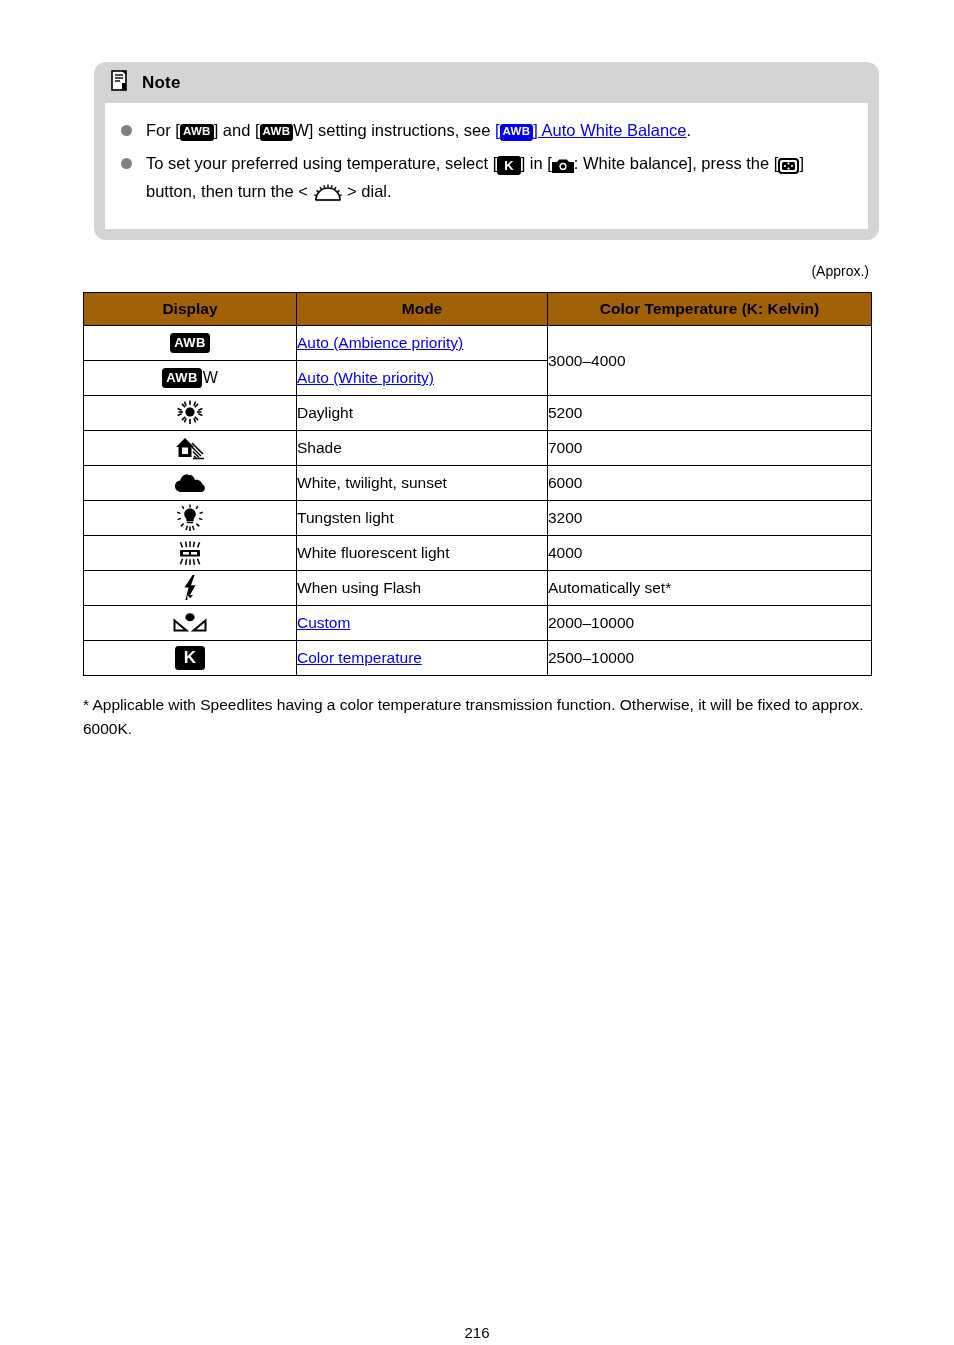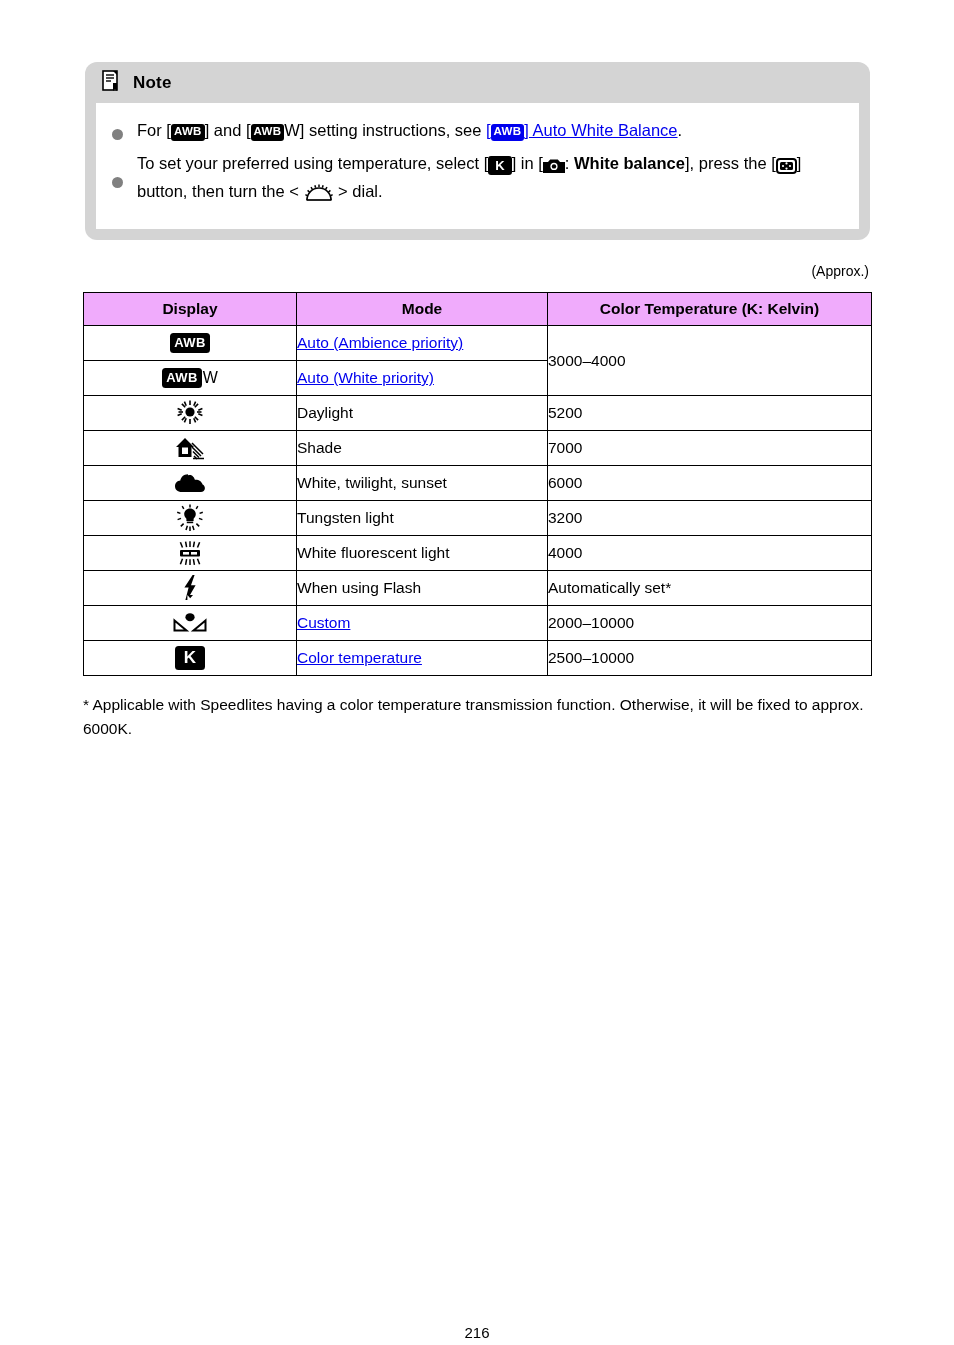--- a/index.html
+++ b/index.html
@@ -12,21 +12,21 @@
     height: 1345px;
     position: relative;
     font-family: "Liberation Sans", sans-serif;
     color: #000000;
     overflow: hidden;
   }
 
   
   .note-box {
     position: absolute;
-    left: 85px;
+    left: 94px;
     top: 62px;
     width: 785px;
     border-radius: 12px;
     background: #d4d4d4;
     box-sizing: border-box;
     padding: 0;
   }
   .note-header {
     display: flex;
     align-items: center;
@@ -41,42 +41,42 @@
   }
   .note-body {
     background: #ffffff;
     margin: 0 11px 11px 11px;
     padding: 14px 16px 16px 16px;
     box-sizing: border-box;
     min-height: 116px;
   }
   .bullet-row {
     display: flex;
-    align-items: center;
+    align-items: flex-start;
     margin-bottom: 6px;
     font-size: 16.5px;
     line-height: 1.62;
   }
   .bullet-dot {
     flex: 0 0 auto;
     width: 11px;
     height: 11px;
     border-radius: 50%;
     background: #808080;
     margin-top: 8px;
     margin-right: 14px;
   }
   .bullet-text {
     flex: 1 1 auto;
   }
   .link {
     color: #0000ee;
     text-decoration: underline;
   }
-  .bold { font-weight: bold; }
+  .bold { font-weight: normal; }
 
   
   .ico {
     display: inline-block;
     vertical-align: -2px;
   }
   .awb-chip {
     display: inline-block;
     background: #000000;
     color: #ffffff;
@@ -122,21 +122,21 @@
     width: 788px;
     border-collapse: collapse;
     table-layout: fixed;
     font-size: 15.5px;
   }
   .wb-table th, .wb-table td {
     border: 1px solid #000000;
     padding: 0;
   }
   .wb-table th {
-    background: #f0abfc;
+    background: #a16207;
     font-size: 15.5px;
     font-weight: bold;
     height: 32px;
     text-align: center;
   }
   .col-display { width: 213px; }
   .col-mode    { width: 251px; }
   .col-temp    { width: 324px; }
 
   .cell-display {

